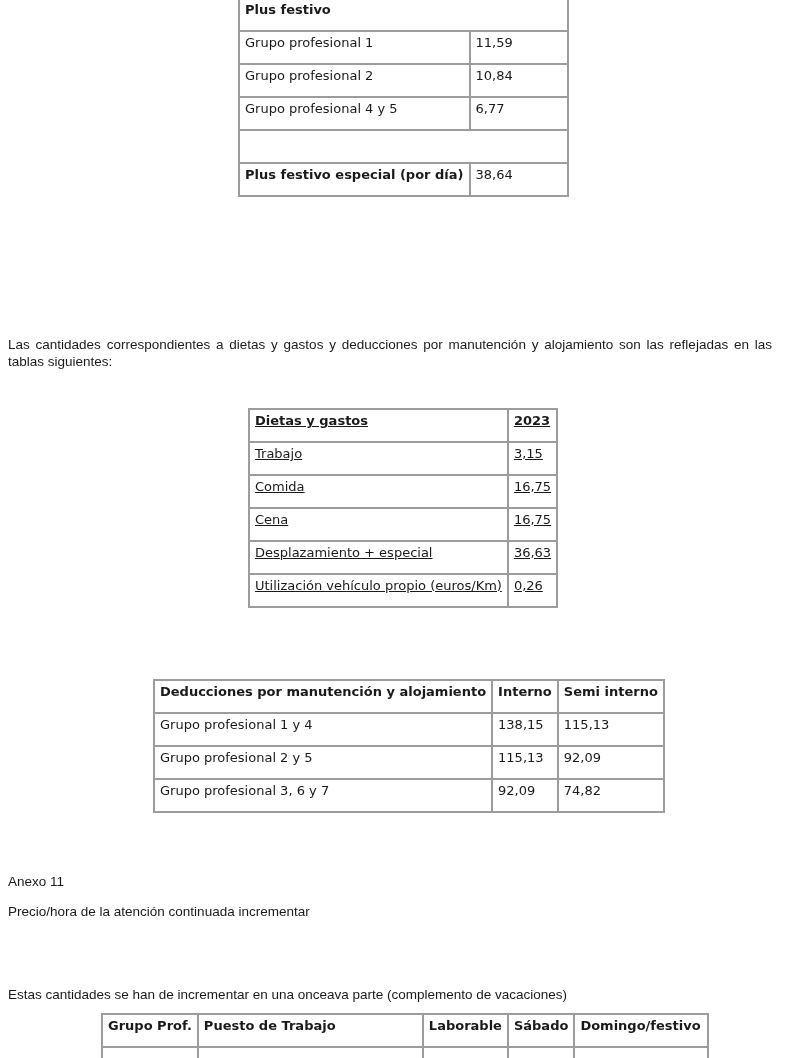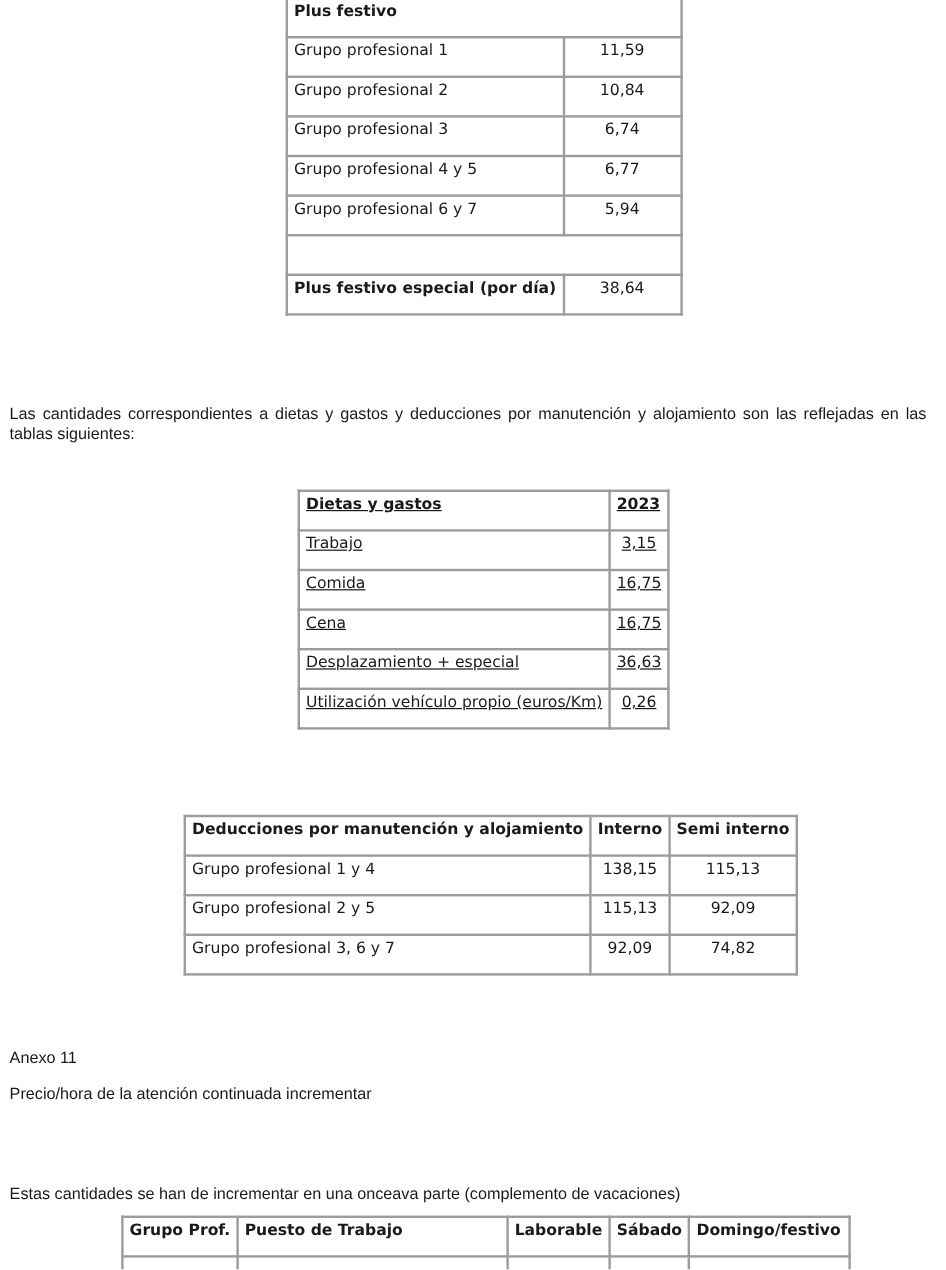--- a/index.html
+++ b/index.html
@@ -23,21 +23,21 @@
   }
   table.doc td {
     border: 2px solid #9c9c9c;
     vertical-align: top;
     box-sizing: border-box;
     height: 33px;
     padding: 3px 5px 0 5px;
     overflow: hidden;
     white-space: nowrap;
   }
-  td.num { text-align: center; }
+  td.num { text-align: left; }
   .b { font-weight: bold; }
   .para {
     position: absolute;
     font-size: 13.5px;
     line-height: 17px;
     white-space: normal;
   }
   #intro-paragraph { text-align: justify; }
   #t4 td.partial { height: 45px; }
 </style>
@@ -57,30 +57,22 @@
     </tr>
     <tr>
       <td>Grupo profesional 1</td>
       <td class="num">11,59</td>
     </tr>
     <tr>
       <td>Grupo profesional 2</td>
       <td class="num">10,84</td>
     </tr>
     <tr>
-      <td>Grupo profesional 3</td>
-      <td class="num">6,74</td>
-    </tr>
-    <tr>
       <td>Grupo profesional 4 y 5</td>
       <td class="num">6,77</td>
-    </tr>
-    <tr>
-      <td>Grupo profesional 6 y 7</td>
-      <td class="num">5,94</td>
     </tr>
     <tr>
       <td colspan="2"></td>
     </tr>
     <tr>
       <td class="b">Plus festivo especial (por día)</td>
       <td class="num">38,64</td>
     </tr>
   </tbody>
     </table>

